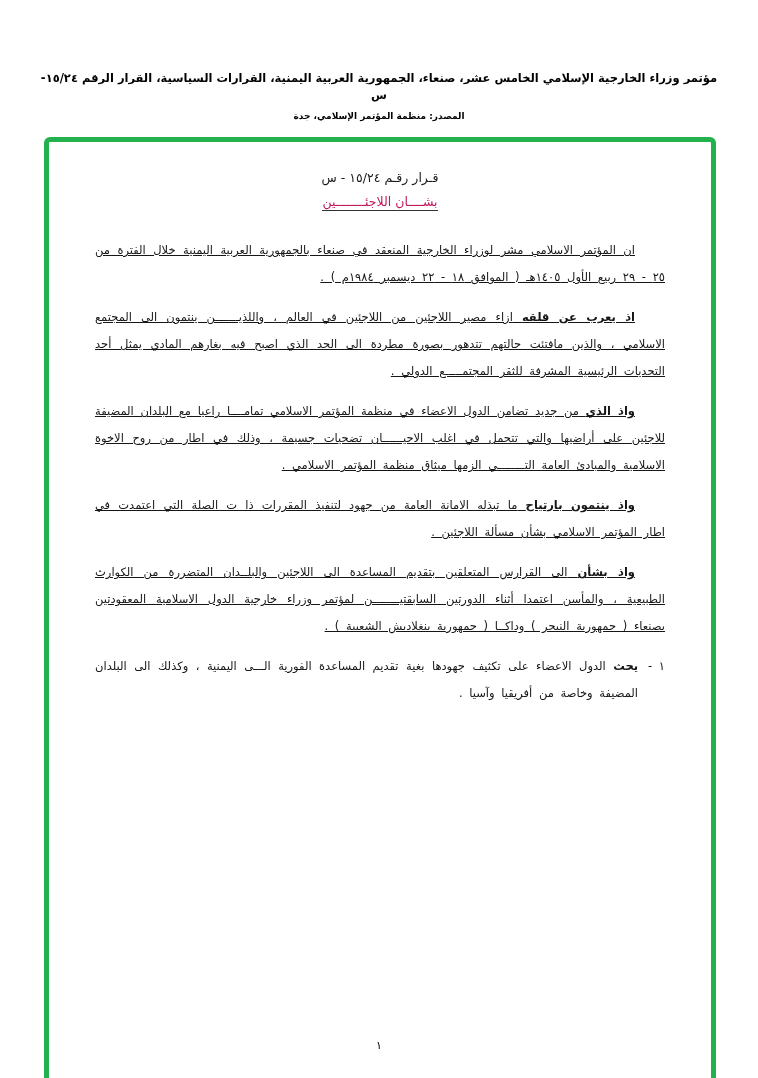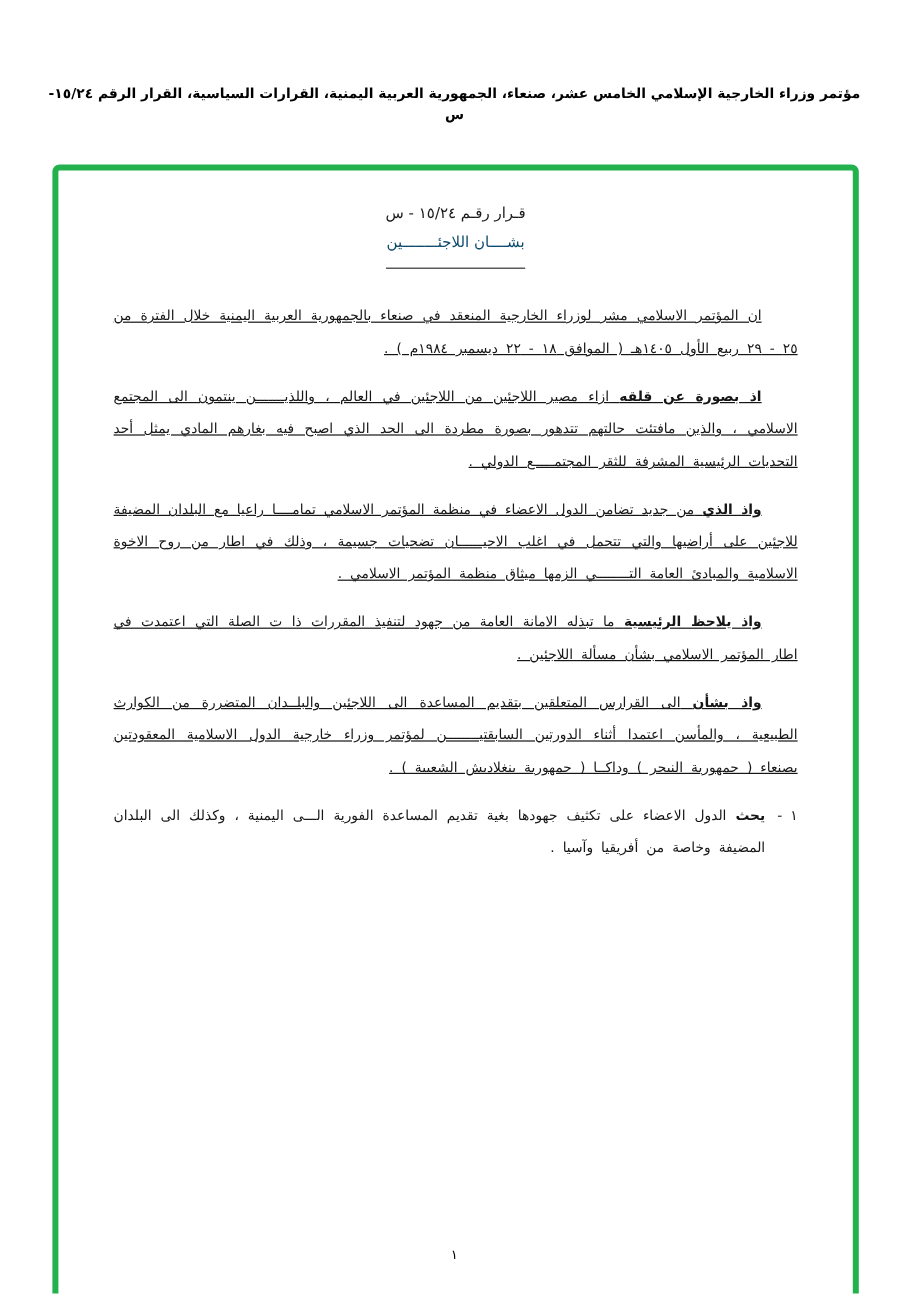--- a/index.html
+++ b/index.html
@@ -81,25 +81,25 @@
   .title-line1 {
     font-family: "DejaVu Sans", sans-serif;
     font-size: 12.5px;
     letter-spacing: 1.5px;
     color: #1a1a1a;
   }
   .title-line2 {
     font-family: "DejaVu Sans", sans-serif;
     font-size: 12.5px;
     letter-spacing: 1.5px;
-    color: #0c4a6e;
+    color: #be185d;
     margin-top: 9px;
     display: inline-block;
     border-bottom: 1px solid #333;
-    padding-bottom: 14px;
+    padding-bottom: 1px;
   }
 
   .para {
     font-size: 11.5px;
     line-height: 2.35;
     letter-spacing: 0.6px;
     word-spacing: 3px;
     margin-bottom: 13px;
     text-align: justify;
     text-justify: inter-word;
@@ -151,38 +151,39 @@
     color: #000;
   }
 </style>
 </head>
 <body>
 
 <div class="page">
 
   <div class="doc-header">
     <div class="header-line">مؤتمر وزراء الخارجية الإسلامي الخامس عشر، صنعاء، الجمهورية العربية اليمنية، القرارات السياسية، القرار الرقم ١٥/٢٤-س</div>
+    <div class="source-line">المصدر: منظمة المؤتمر الإسلامي، جدة</div>
   </div>
 
   <div class="scan-frame">
     <div class="scan-inner hw">
 
       <div class="title-block">
         <div class="title-line1">قـرار رقـم  ١٥/٢٤ - س</div>
         <div><span class="title-line2">بشــــان اللاجئــــــــين</span></div>
       </div>
 
       <p class="para indent"><span class="lead"></span> <span>ان المؤتمر الاسلامي مشر لوزراء الخارجية المنعقد في صنعاء بالجمهورية العربية اليمنية خلال الفترة من ٢٥ - ٢٩ ربيع الأول ١٤٠٥هـ ( الموافق ١٨ - ٢٢ ديسمبر ١٩٨٤م ) .</span></p>
 
-      <p class="para indent"><span class="lead">اذ بصورة عن قلقه</span> <span>ازاء مصير اللاجئين من اللاجئين في العالم ، واللذيـــــــن ينتمون الى المجتمع الاسلامي ، والذين مافتئت حالتهم تتدهور بصورة مطردة الى الحد الذي اصبح فيه بغارهم المادي يمثل أحد التحديات الرئيسية المشرفة للثقر المجتمـــــع الدولي .</span></p>
+      <p class="para indent"><span class="lead">اذ يعرب عن قلقه</span> <span>ازاء مصير اللاجئين من اللاجئين في العالم ، واللذيـــــــن ينتمون الى المجتمع الاسلامي ، والذين مافتئت حالتهم تتدهور بصورة مطردة الى الحد الذي اصبح فيه بغارهم المادي يمثل أحد التحديات الرئيسية المشرفة للثقر المجتمـــــع الدولي .</span></p>
 
 
       <p class="para indent"><span class="lead">واذ الذي</span> <span>من جديد تضامن الدول الاعضاء في منظمة المؤتمر الاسلامي تمامــــا راعيا مع البلدان المضيفة للاجئين على أراضيها والتي تتحمل في اغلب الاحيــــــان تضحيات جسيمة ، وذلك في اطار من روح الاخوة الاسلامية والمبادئ العامة التــــــــي الزمها ميثاق منظمة المؤتمر الاسلامي .</span></p>
 
-      <p class="para indent"><span class="lead">واذ يلاحظ الرئيسية</span> <span>ما تبذله الامانة العامة من جهود لتنفيذ المقررات ذا ت الصلة التي اعتمدت في اطار المؤتمر الاسلامي بشأن مسألة اللاجئين .</span></p>
+      <p class="para indent"><span class="lead">واذ ينتمون بارتياح</span> <span>ما تبذله الامانة العامة من جهود لتنفيذ المقررات ذا ت الصلة التي اعتمدت في اطار المؤتمر الاسلامي بشأن مسألة اللاجئين .</span></p>
 
       <p class="para indent"><span class="lead">واذ بشأن</span> <span>الى القرارس المتعلقين بتقديم المساعدة الى اللاجئين والبلــدان المتضررة من الكوارث الطبيعية ، والمأسن اعتمدا أثناء الدورتين السابقتيــــــــن لمؤتمر وزراء خارجية الدول الاسلامية المعقودتين بصنعاء ( جمهورية النيجر ) وداكــا ( جمهورية بنغلاديش الشعبية ) .</span></p>
 
       <div class="clause">
         <div class="clause-num">١ -</div>
         <div class="clause-body"><span class="lead">يحث</span> <span>الدول الاعضاء على تكثيف جهودها بغية تقديم المساعدة الفورية الـــى اليمنية ، وكذلك الى البلدان المضيفة        وخاصة من أفريقيا وآسيا .</span></div>
       </div>
 
     </div>
   </div>

